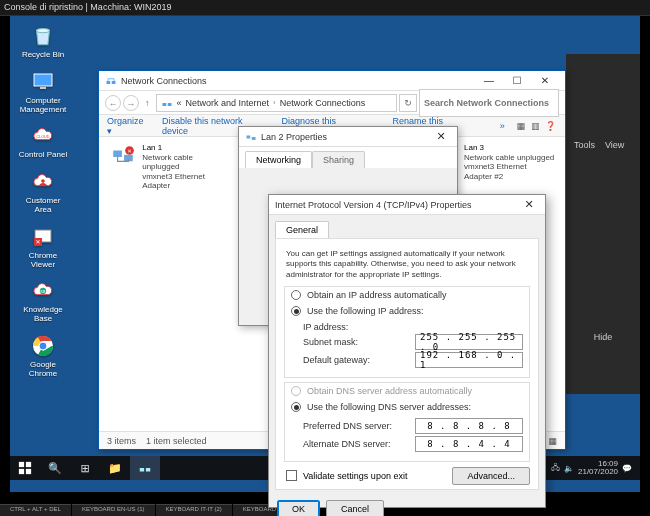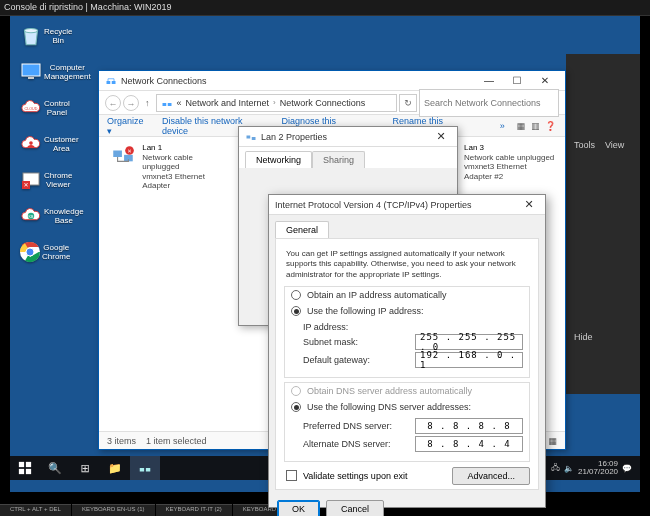--- a/index.html
+++ b/index.html
@@ -2,35 +2,35 @@
 <html><head>
 <meta charset="utf-8">
 <style>
 * { box-sizing: border-box; margin: 0; padding: 0; font-family: "Segoe UI", Tahoma, sans-serif; }
 body { width: 650px; height: 516px; background: #000; overflow: hidden; position: relative; }
 .titlebar-top { height: 16px; background: #1a1a1a; color: #ddd; font-size: 9px; padding: 2px 4px; border-bottom:1px solid #333;}
 .viewport { position: absolute; top: 16px; left: 10px; right: 10px; bottom: 24px; background: #1a5490; }
 
 
 .desktop-icons { position: absolute; left: 8px; top: 6px; display: flex; flex-direction: column; gap: 8px; }
-.desktop-icon { width: 50px; display: flex; flex-direction: row; align-items: center; cursor: pointer; }
+.desktop-icon { width: 50px; display: flex; flex-direction: column; align-items: center; cursor: pointer; }
 .desktop-icon .iconbox { width: 30px; height: 28px; display:flex; align-items:center; justify-content:center; }
 .desktop-icon .lbl { color: #fff; font-size: 8px; text-align: center; line-height: 1.1; margin-top:1px; text-shadow: 0 1px 1px rgba(0,0,0,.6);}
 .desktop-icon svg { filter: drop-shadow(0 1px 1px rgba(0,0,0,.4)); }
 
 
 .explorer { position: absolute; left: 88px; top: 54px; width: 468px; height: 380px; background: #fff; border: 1px solid #005aaf; box-shadow: 2px 2px 6px rgba(0,0,0,.3);}
 .explorer-title { height: 20px; background: #fff; display:flex; align-items:center; padding:0 6px; font-size:9px; color:#333; border-bottom:1px solid #e0e0e0;}
 .explorer-title .ticon { width:12px; height:12px; margin-right:4px;}
 .explorer-title .spacer { flex:1;}
 .winbtn { width:28px; height:18px; display:flex; align-items:center; justify-content:center; font-size:10px; color:#333;}
 .breadcrumb { height: 24px; display:flex; align-items:center; gap:2px; padding:0 6px; border-bottom:1px solid #e0e0e0; font-size:9px;}
 .breadcrumb .navarr { width:16px; height:16px; border:1px solid #ccc; border-radius:50%; display:flex; align-items:center; justify-content:center; color:#888; font-size:9px;}
 .breadcrumb .path { flex:1; border:1px solid #ccc; height:18px; display:flex; align-items:center; padding:0 4px; gap:4px; color:#333;}
-.breadcrumb .search { width:140px; border:1px solid #ccc; height:28px; padding:0 4px; color:#888; font-size:9px;}
+.breadcrumb .search { width:140px; border:1px solid #ccc; height:28px; padding:0 4px; color:#888; font-size:9px;font-weight:bold;}
 .toolbar { height:22px; display:flex; align-items:center; padding:0 8px; gap:12px; font-size:9px; color:#1464bc; border-bottom:1px solid #e0e0e0; background:#f7f7f7;}
 .toolbar .r { margin-left:auto; display:flex; gap:6px; color:#555;}
 .net-body { padding:6px 10px; display:flex; gap:20px; font-size:8px; height:70px; overflow:hidden; }
 .netitem { display:flex; gap:6px; width:170px;}
 .netitem .nicon { width:28px; height:28px; display:flex; align-items:center; justify-content:center; }
 .netitem .txt { line-height:1.2; color:#444;}
 .netitem .txt .h { color:#000;}
 .statusbar { position:absolute; bottom:0; left:0; right:0; height:18px; border-top:1px solid #e0e0e0; font-size:9px; color:#555; display:flex; align-items:center; padding:0 8px; gap:10px; background:#f9f9f9;}
 
 
@@ -162,21 +162,21 @@
     </div>
   </div>
 
   <div class="vmpanel">
     <div class="row" style="height:80px"></div>
     <div class="row r2">
         <span>Tools</span>
         <span>View</span>
       </div>
     <div class="row" style="height:170px"></div>
-    <div class="row" style="text-align:left"><span>Hide</span></div>
+    <div class="row" style="text-align:center"><span>Hide</span></div>
   </div>
 
   <div class="explorer">
     <div class="explorer-title">
       <svg class="ticon" viewBox="0 0 16 16">
           <rect x="2" y="8" width="5" height="4" fill="#4aa3ff"></rect>
           <rect x="9" y="8" width="5" height="4" fill="#4aa3ff"></rect>
           <path d="M4 8V5h8v3" stroke="#4aa3ff" fill="none"></path>
         </svg>
       <span>Network Connections</span>

